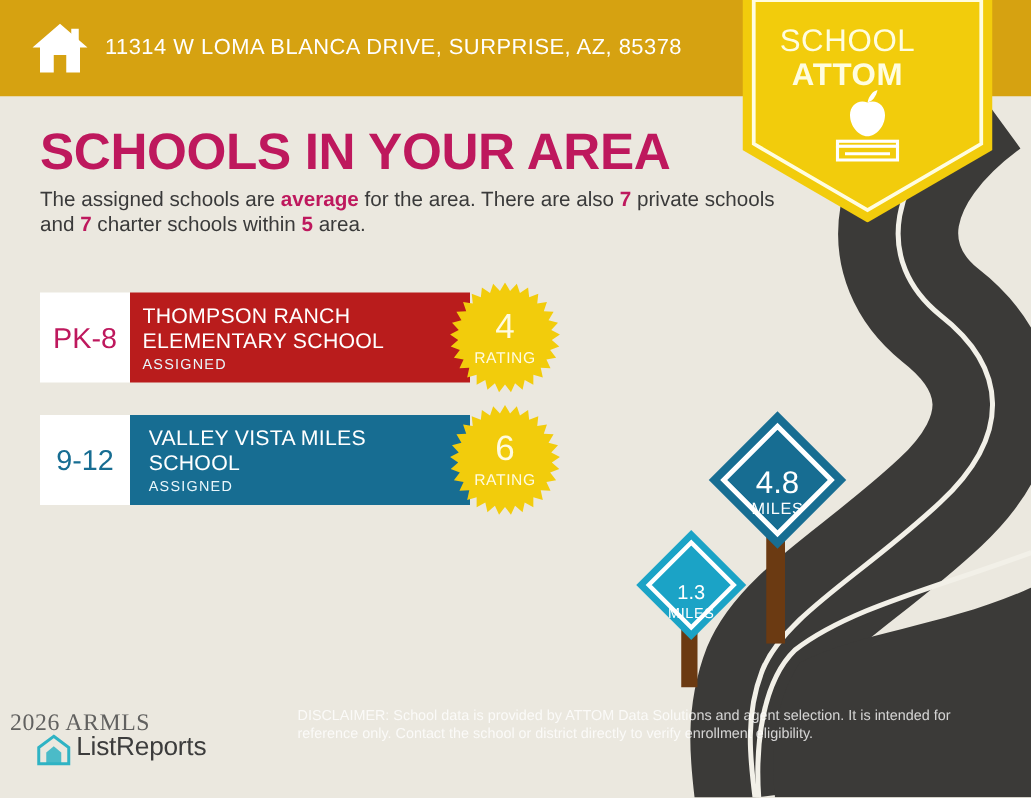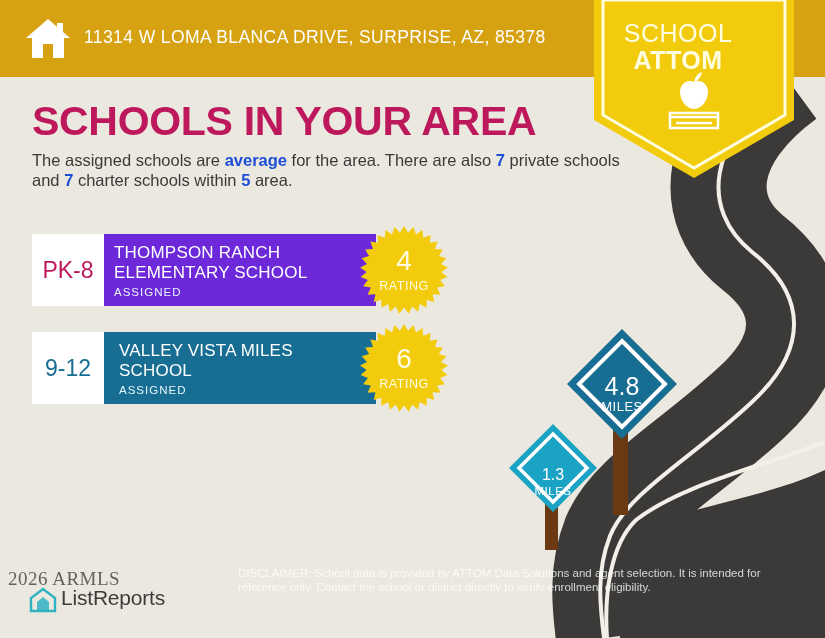--- a/index.html
+++ b/index.html
@@ -76,21 +76,21 @@
     white-space: nowrap;
   }
   .blurb {
     position: absolute;
     left: 32px; top: 150px;
     width: 600px;
     font-size: 16.5px;
     line-height: 20px;
     color: #3a3a3a;
   }
-  .hl { color: #1d4ed8; font-weight: bold; }
+  .hl { color: #be185d; font-weight: bold; }
 
   
   .card {
     position: absolute;
     left: 32px;
     width: 344px;
     height: 72px;
     display: flex;
     align-items: stretch;
     z-index: 3;
@@ -262,21 +262,21 @@
   </div>
 
   <div class="headline">SCHOOLS IN YOUR AREA</div>
 
   <div class="blurb"><span>The assigned schools are </span><span class="hl">average</span><span> for the area. There are also </span><span class="hl">7</span><span> private schools and </span><span class="hl">7</span><span> charter schools within </span><span class="hl">5</span><span> area.</span></div>
 
   <div class="card" id="card-0">
     <div class="card-grade">
       <span style="color: #be185d;">PK-8</span>
     </div>
-    <div class="card-body" style="background: #6d28d9; padding-left: 10px;">
+    <div class="card-body" style="background: #b91c1c; padding-left: 10px;">
       <div class="card-name">THOMPSON RANCH ELEMENTARY SCHOOL</div>
       <div class="card-assigned">ASSIGNED</div>
     </div>
   </div>
 
   <div class="card" id="card-1">
     <div class="card-grade">
       <span style="color: rgb(23, 109, 146);">9-12</span>
     </div>
     <div class="card-body" style="background: rgb(23, 109, 146);">

